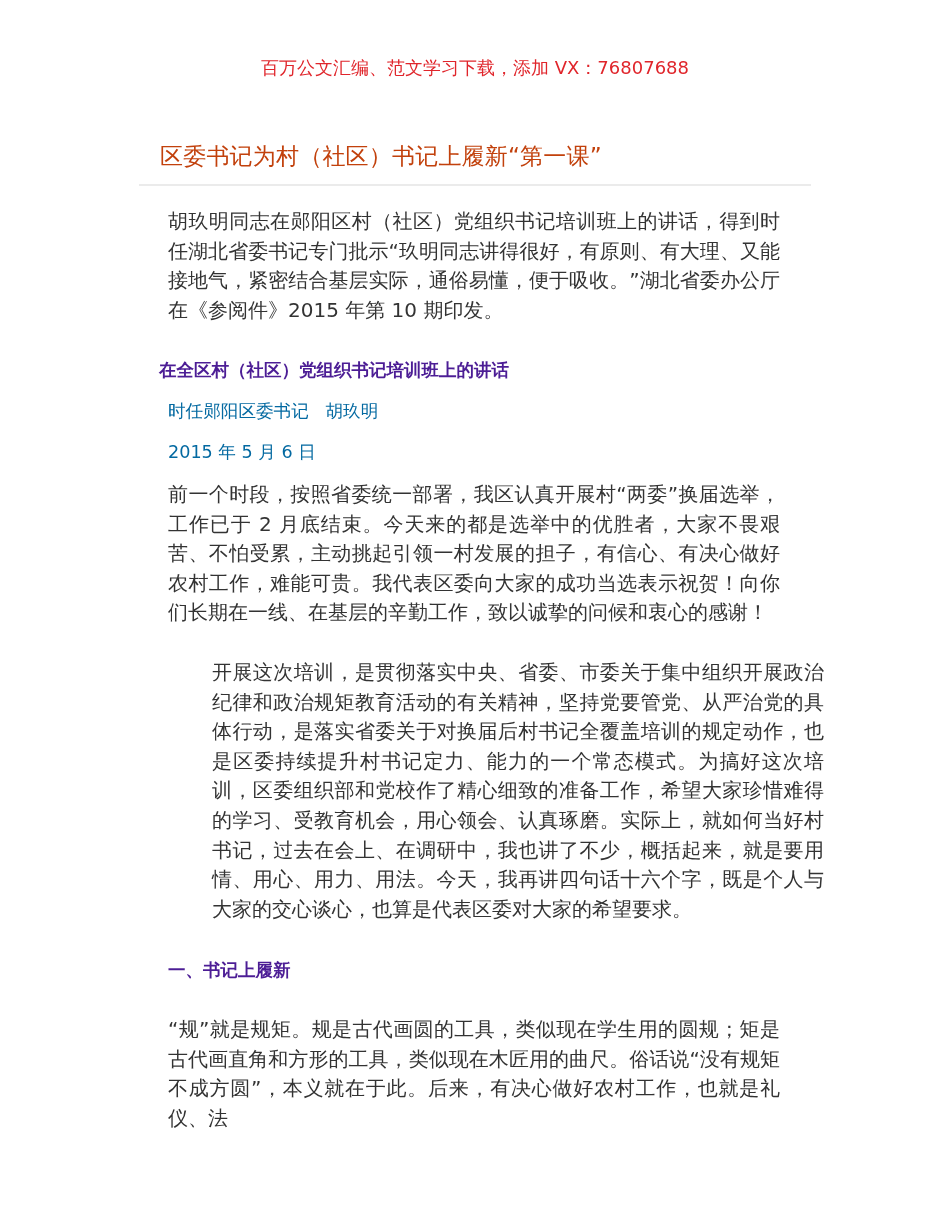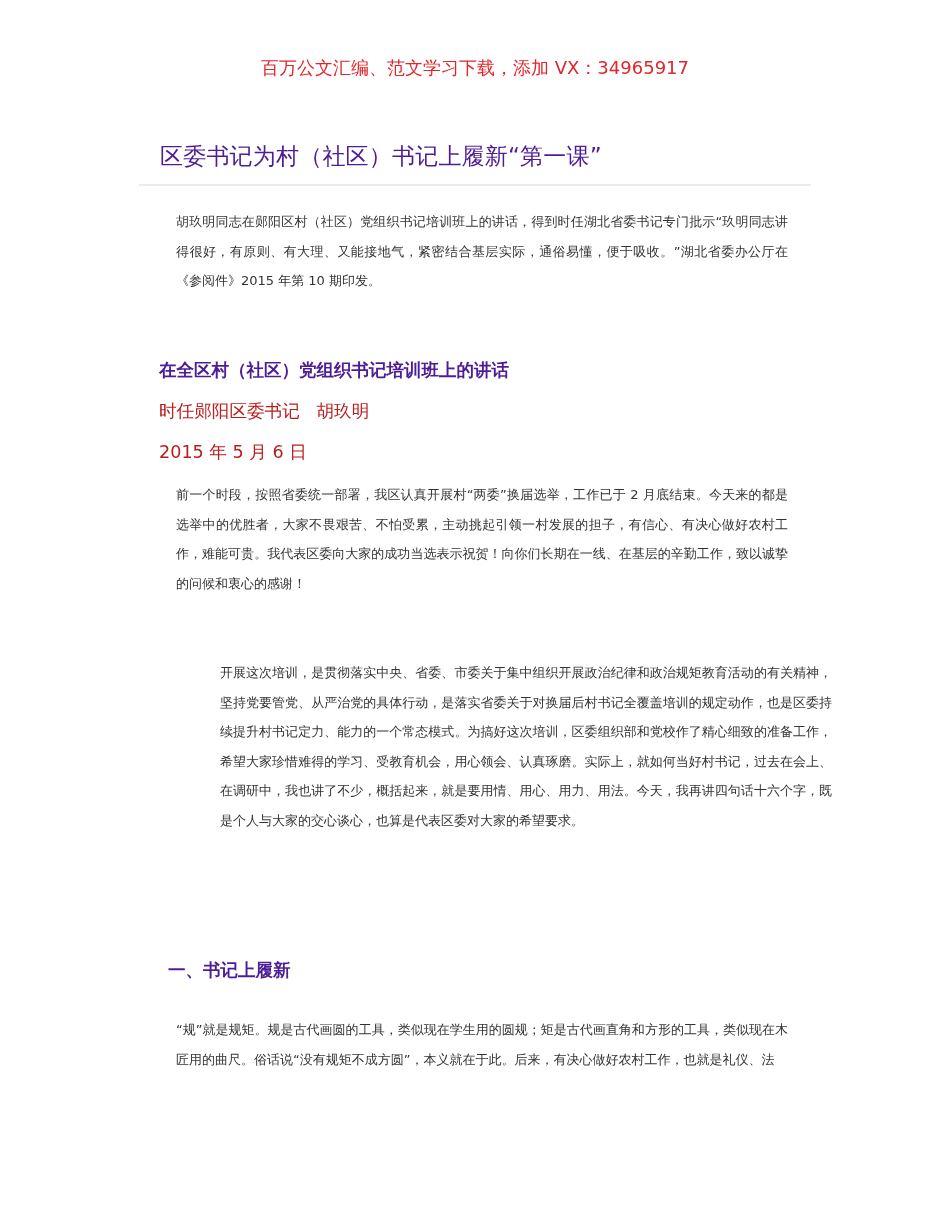--- a/index.html
+++ b/index.html
@@ -23,60 +23,60 @@
     text-align: center;
     font-size: 18px;
     color: #e0252b;
     line-height: 24px;
   }
   .title {
     position: absolute;
     top: 140px;
     left: 160px;
     font-size: 23px;
-    color: #4c1d95;
+    color: #c2410c;
     line-height: 32px;
     letter-spacing: 0.2px;
   }
   .divider {
     position: absolute;
     top: 184px;
     left: 139px;
     width: 672px;
     height: 2px;
     background: #ebebeb;
   }
   .para {
     position: absolute;
-    left: 176px;
+    left: 168px;
     width: 612px;
-    font-size: 13px;
+    font-size: 20px;
     line-height: 29.6px;
     color: #333333;
     text-align: justify;
   }
   .heading {
     position: absolute;
     font-size: 17.5px;
     font-weight: bold;
     color: #4c1d95;
     line-height: 26px;
   }
   .meta {
     position: absolute;
-    left: 159px;
+    left: 168px;
     font-size: 17.6px;
     line-height: 26px;
-    color: #b91c1c;
+    color: #0369a1;
   }
 </style>
 </head>
 <body>
 
-<div class="banner">百万公文汇编、范文学习下载，添加 VX：34965917</div>
+<div class="banner">百万公文汇编、范文学习下载，添加 VX：76807688</div>
 
 <div class="title">区委书记为村（社区）书记上履新“第一课”</div>
 
 <div class="divider"></div>
 
 <div class="para" style="top:207px;">胡玖明同志在郧阳区村（社区）党组织书记培训班上的讲话，得到时任湖北省委书记专门批示“玖明同志讲得很好，有原则、有大理、又能接地气，紧密结合基层实际，通俗易懂，便于吸收。”湖北省委办公厅在《参阅件》2015 年第 10 期印发。</div>
 
 <div class="heading" style="top:357px; left:159px;">在全区村（社区）党组织书记培训班上的讲话</div>
 
 <div class="meta" style="top:398px;"><span style="white-space:pre;">时任郧阳区委书记   胡玖明</span></div>

